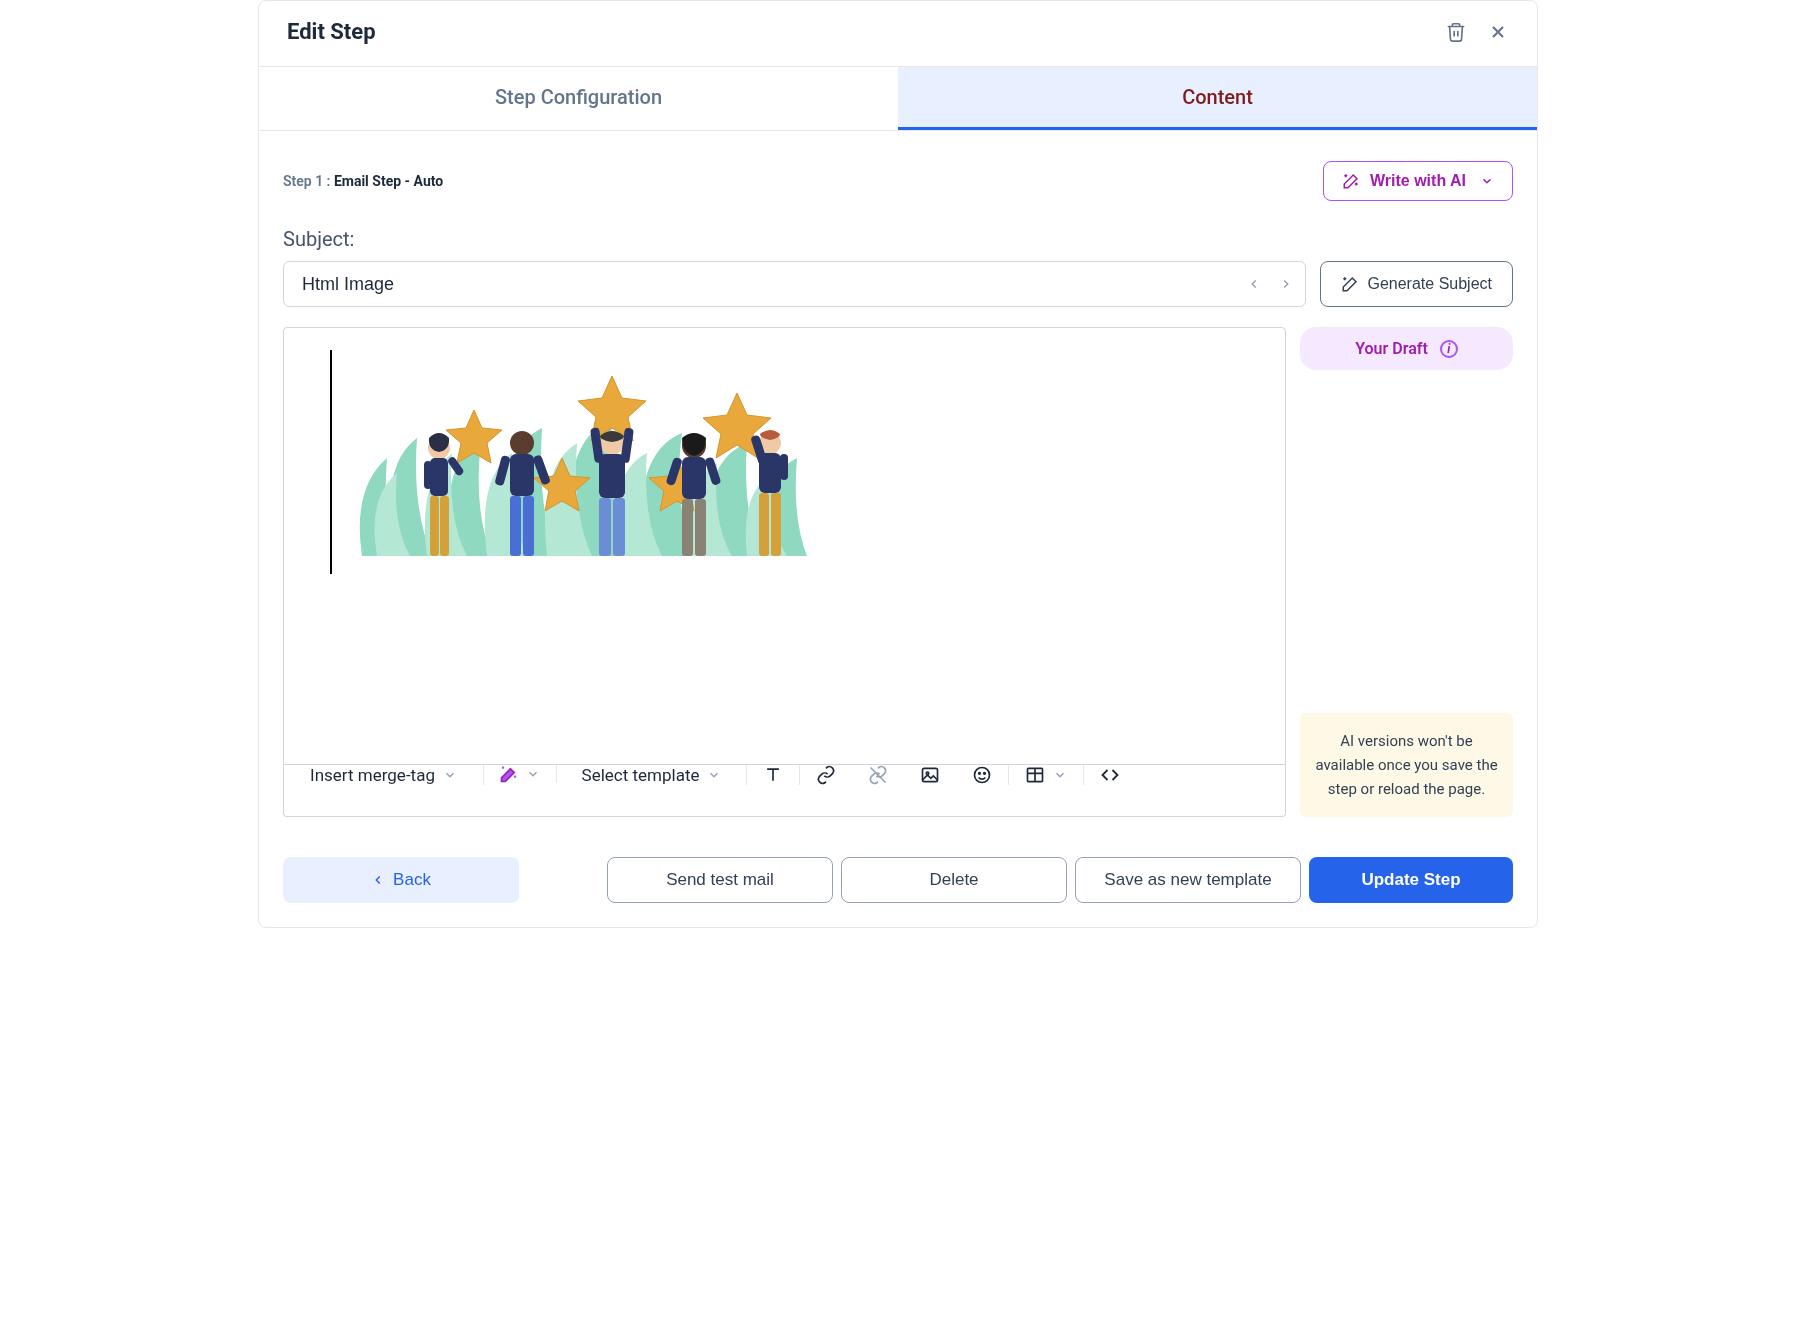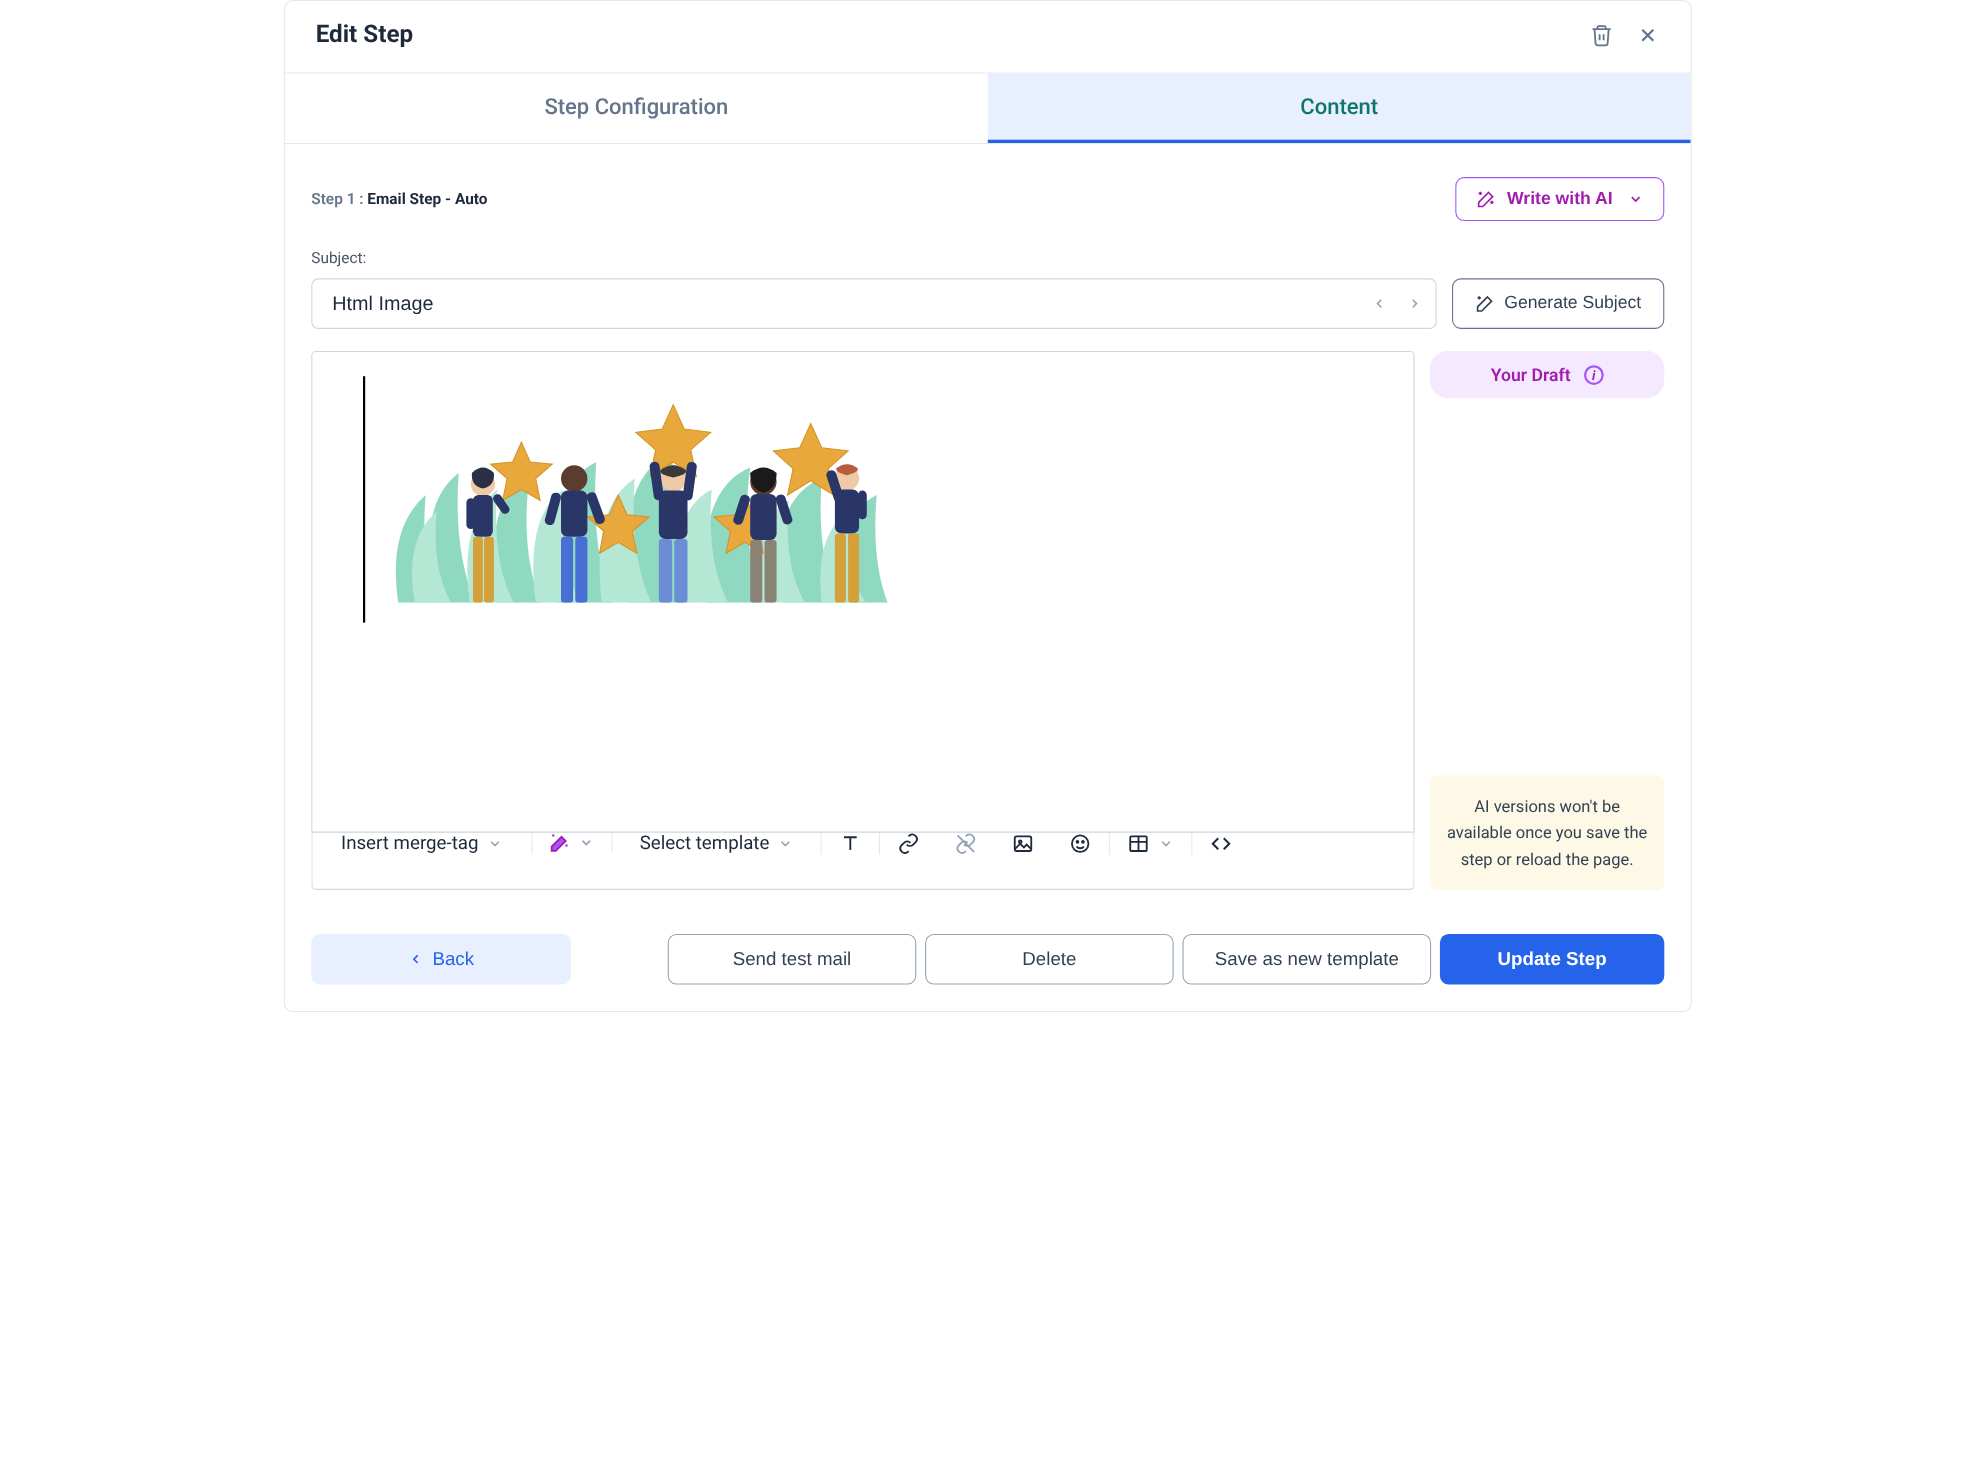--- a/index.html
+++ b/index.html
@@ -56,21 +56,21 @@
       padding: 18px 0;
       font-size: 20px;
       font-weight: 500;
       cursor: pointer;
     }
     .tab-inactive {
       color: #64748b;
       background: #fff;
     }
     .tab-active {
-      color: #0f766e;
+      color: #7f1d1d;
       background: #e8efff;
       border-bottom: 3px solid #2563eb;
     }
     .content {
       padding: 30px 24px 16px;
     }
     .step-header {
       display: flex;
       justify-content: space-between;
       align-items: center;
@@ -101,21 +101,21 @@
       cursor: pointer;
       min-width: 190px;
       justify-content: space-between;
     }
     .ai-btn-left {
       display: flex;
       align-items: center;
       gap: 10px;
     }
     .label-text {
-      font-size: 14px;
+      font-size: 20px;
       color: #475569;
       margin-bottom: 10px;
     }
     .subject-row {
       display: flex;
       gap: 14px;
       margin-bottom: 20px;
     }
     .subject-input-wrap {
       flex: 1;

